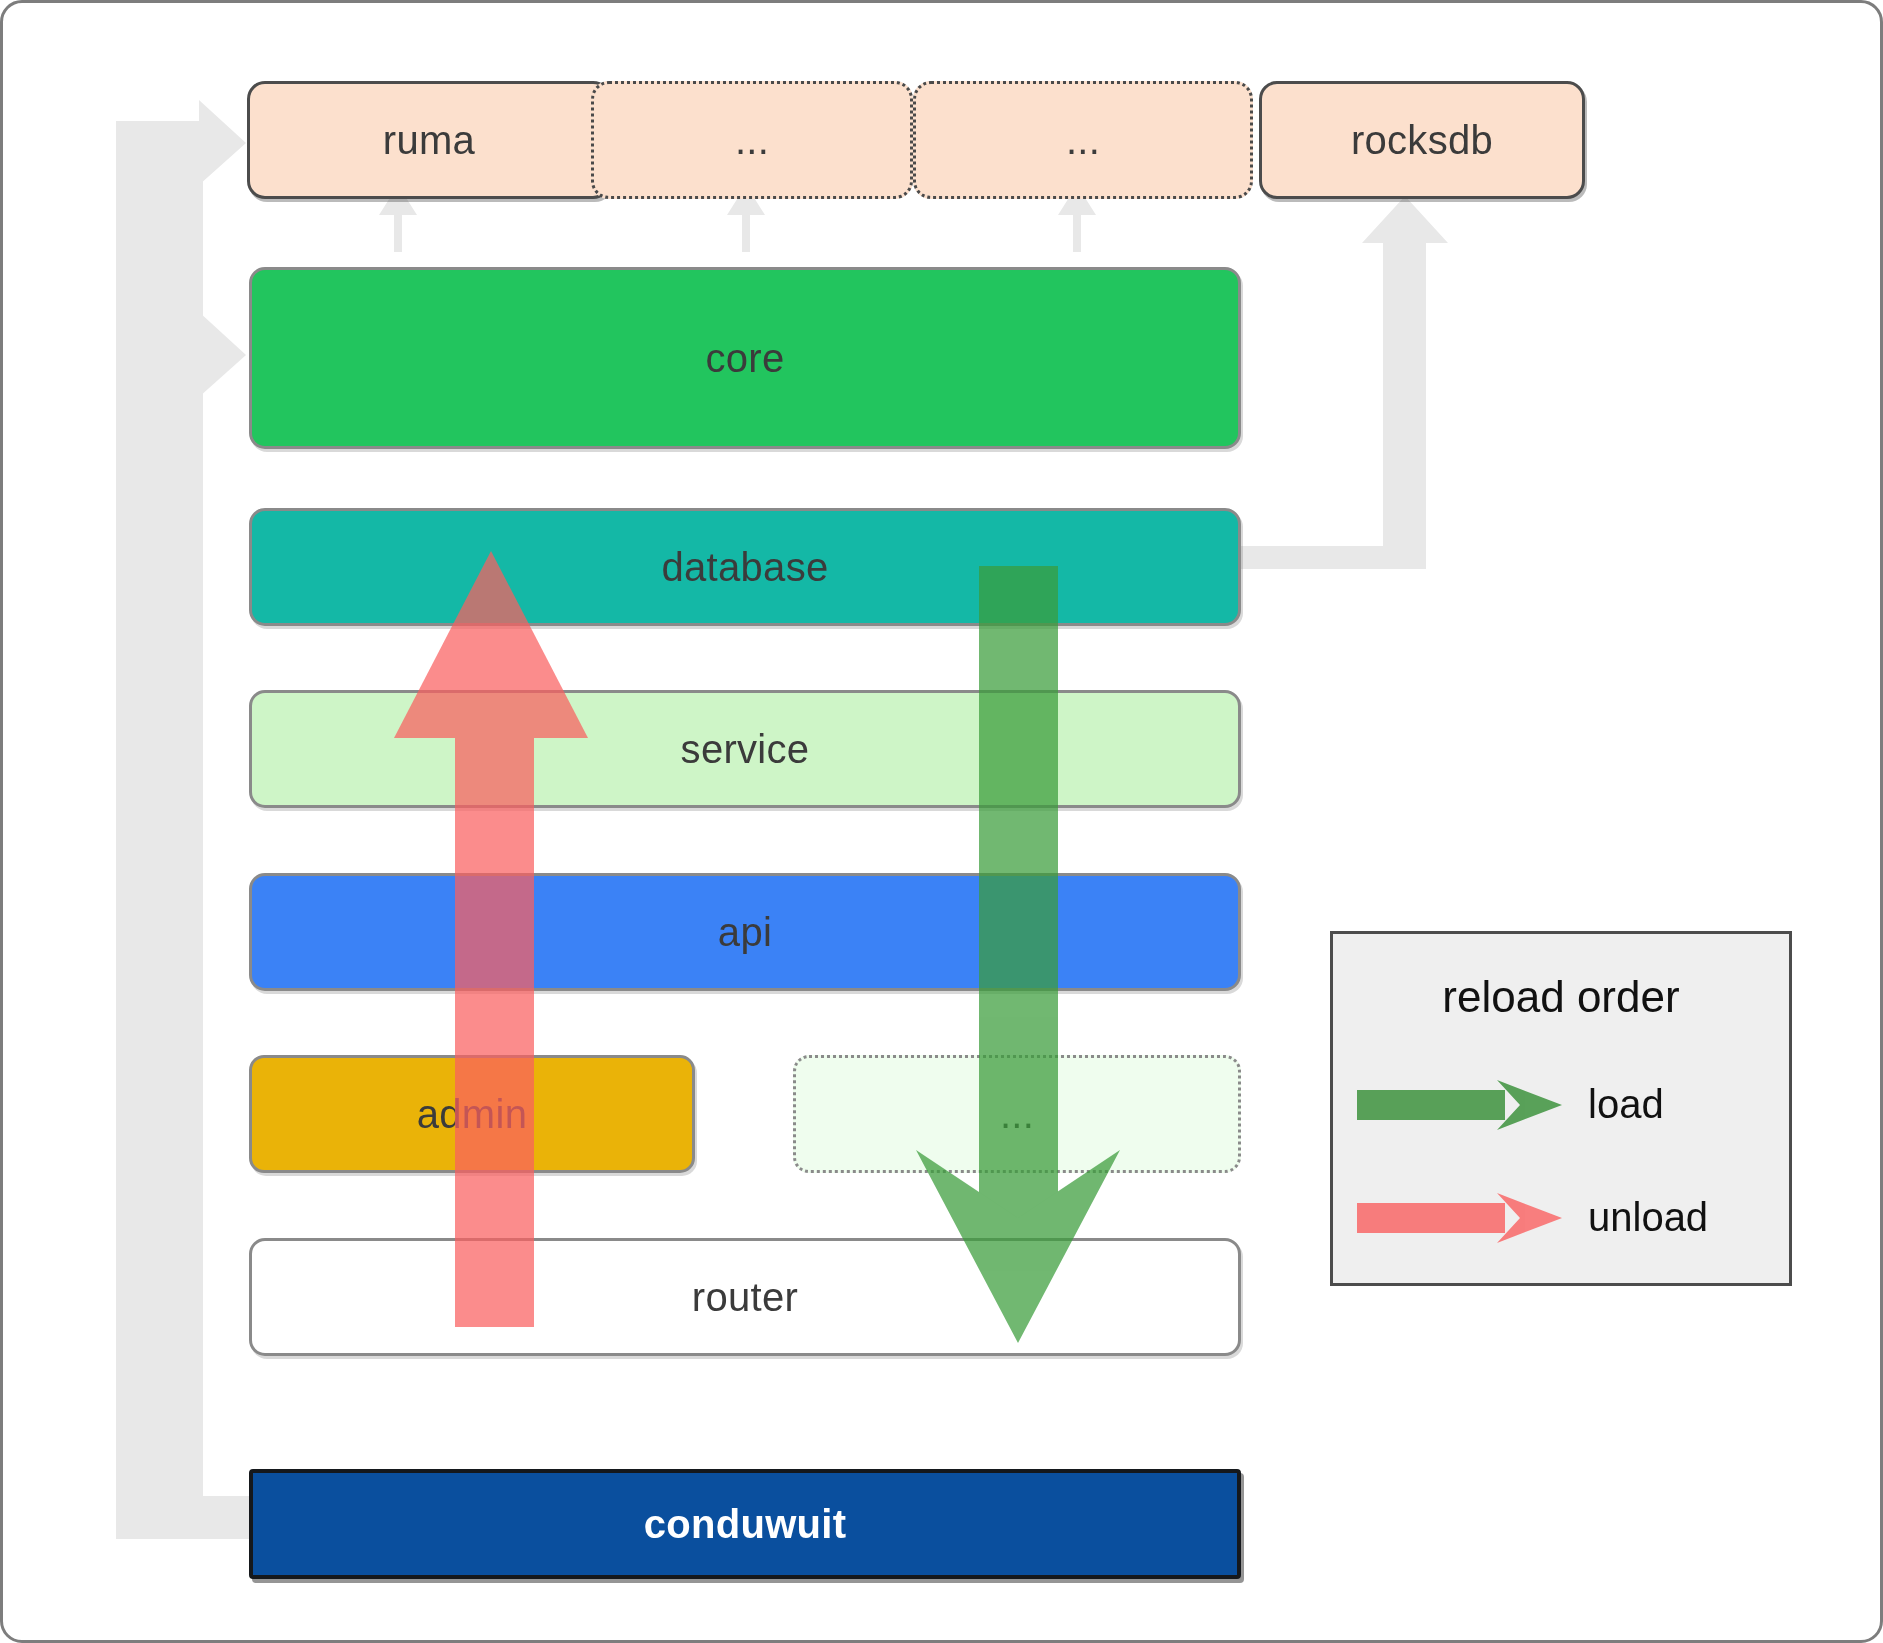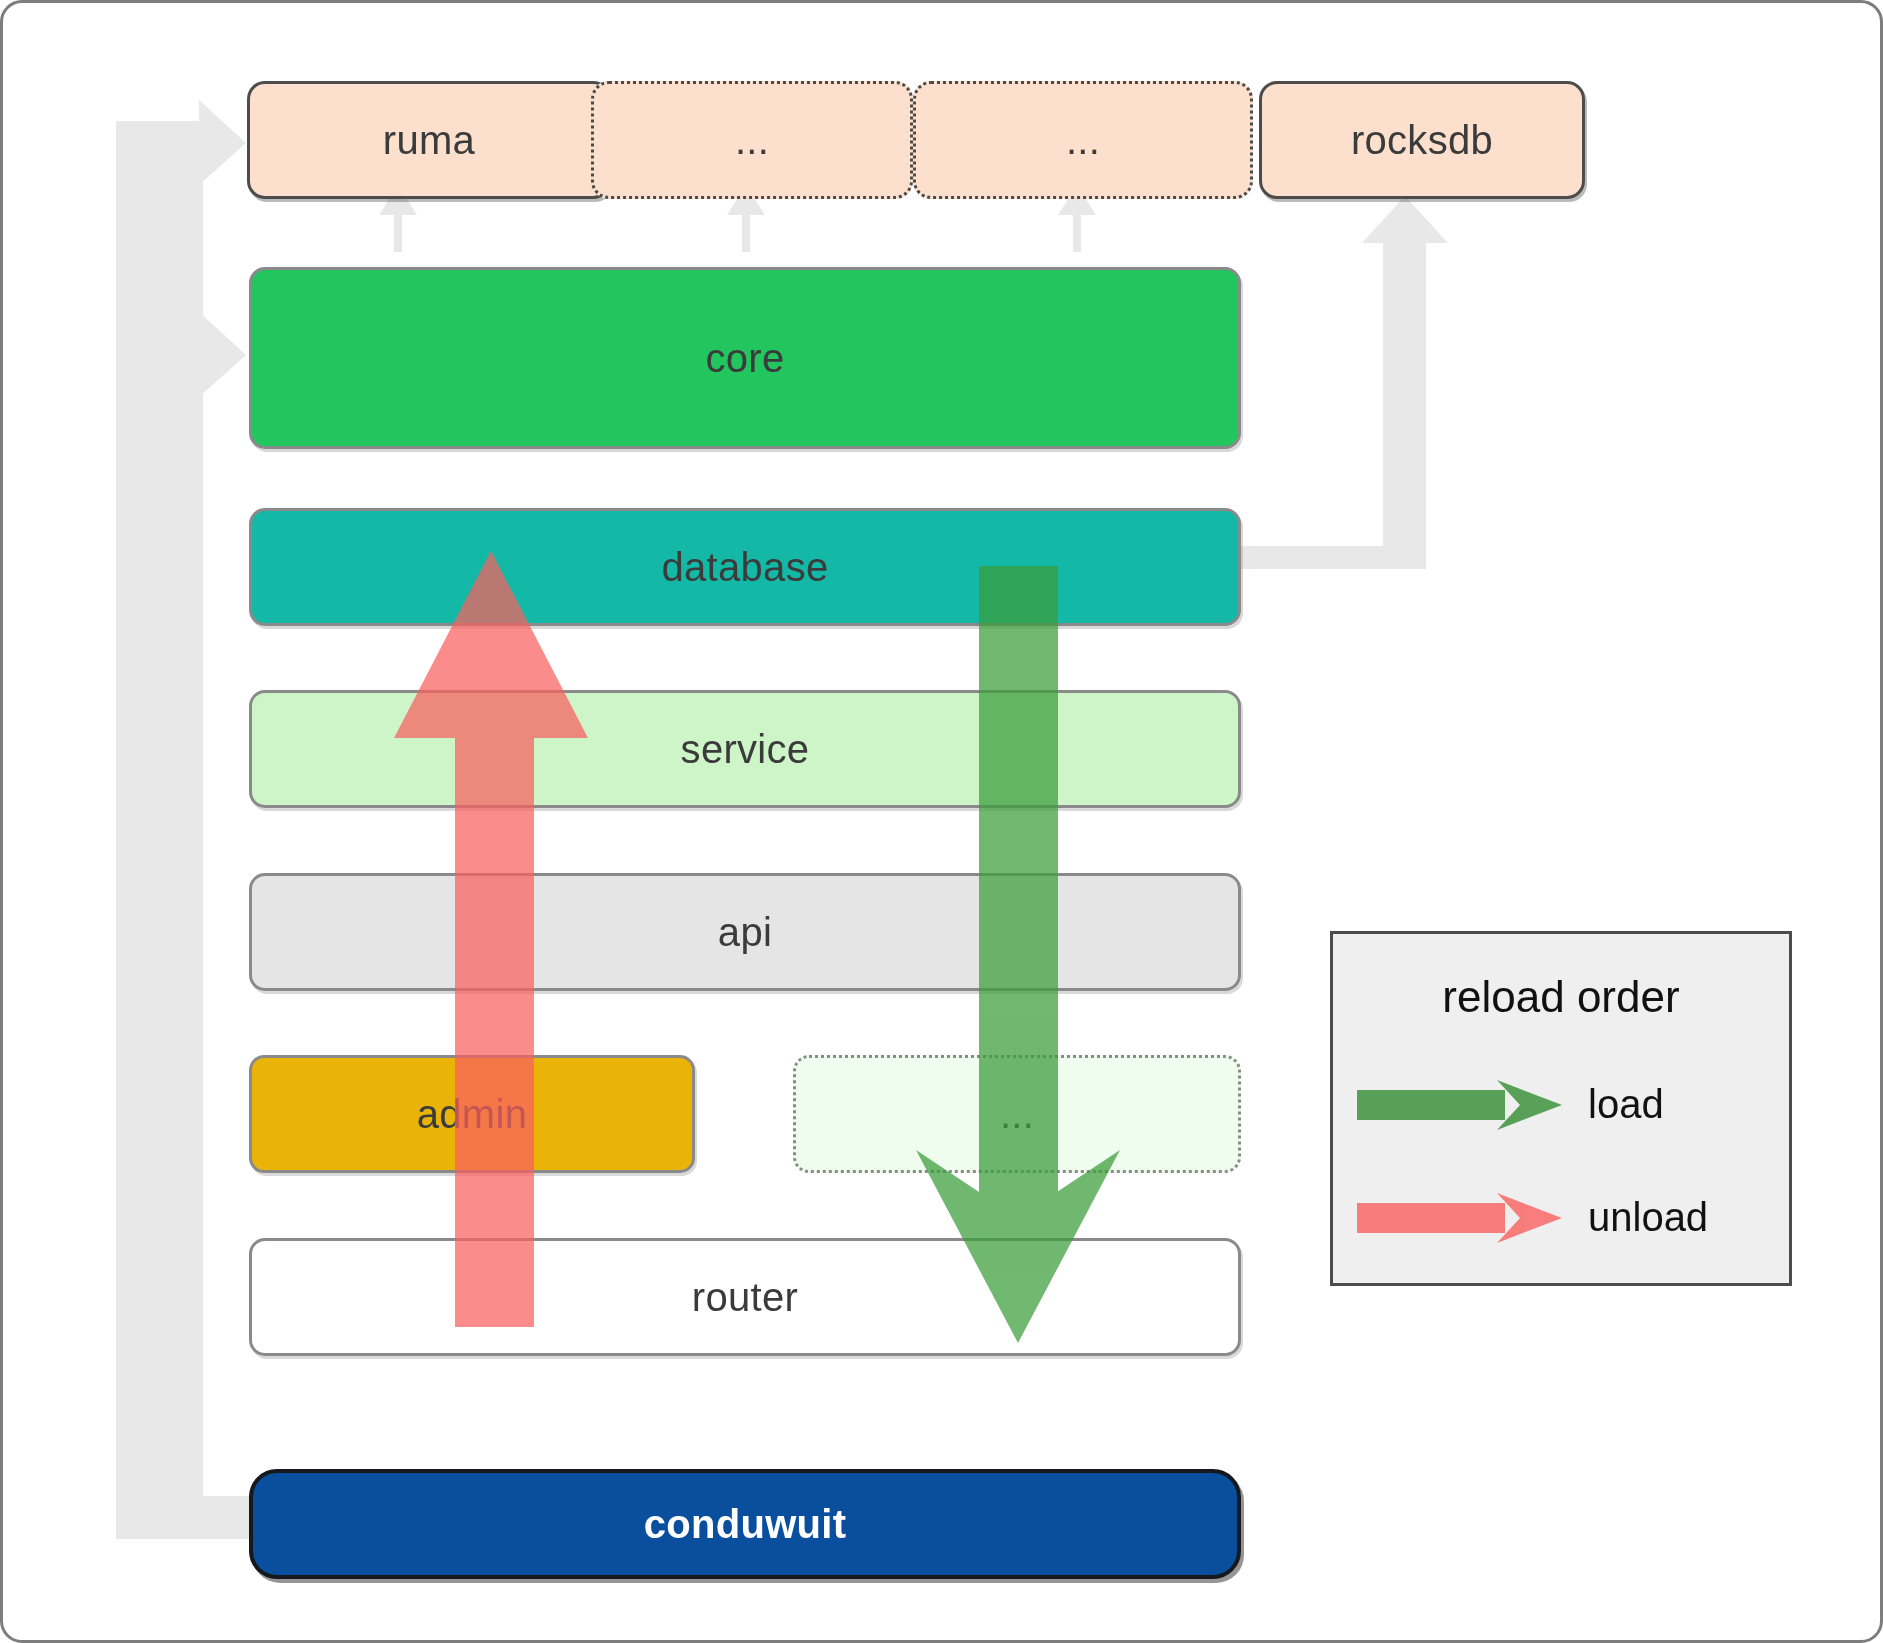--- a/index.html
+++ b/index.html
@@ -48,29 +48,29 @@
     border-radius:16px;
     box-shadow:2px 3px 0 rgba(120,120,120,.28);
   }
   .layer.dotted{
     border:3px dotted #8a8a8a;
     box-shadow:none;
   }
   .l-core     {background:#22c55e;}
   .l-database {background:#14b8a6;}
   .l-service  {background:#cef5c7;}
-  .l-api      {background:#e5e5e5;}
+  .l-api      {background:#3b82f6;}
   .l-admin    {background:#eab308;border-radius:15px;}
   .l-dots     {background:#effdee;}
   .l-router   {background:#ffffff;}
 
   .root{
     background:#0a4f9e;
     border:4px solid #15181c;
-    border-radius:28px;
+    border-radius:4px;
     color:#ffffff;
     font-weight:700;
     box-shadow:3px 4px 0 rgba(20,20,20,.45);
   }
 
   
   #gray-flow, #big-arrows{
     position:absolute;
     left:0;top:0;
     width:1883px;height:1643px;

